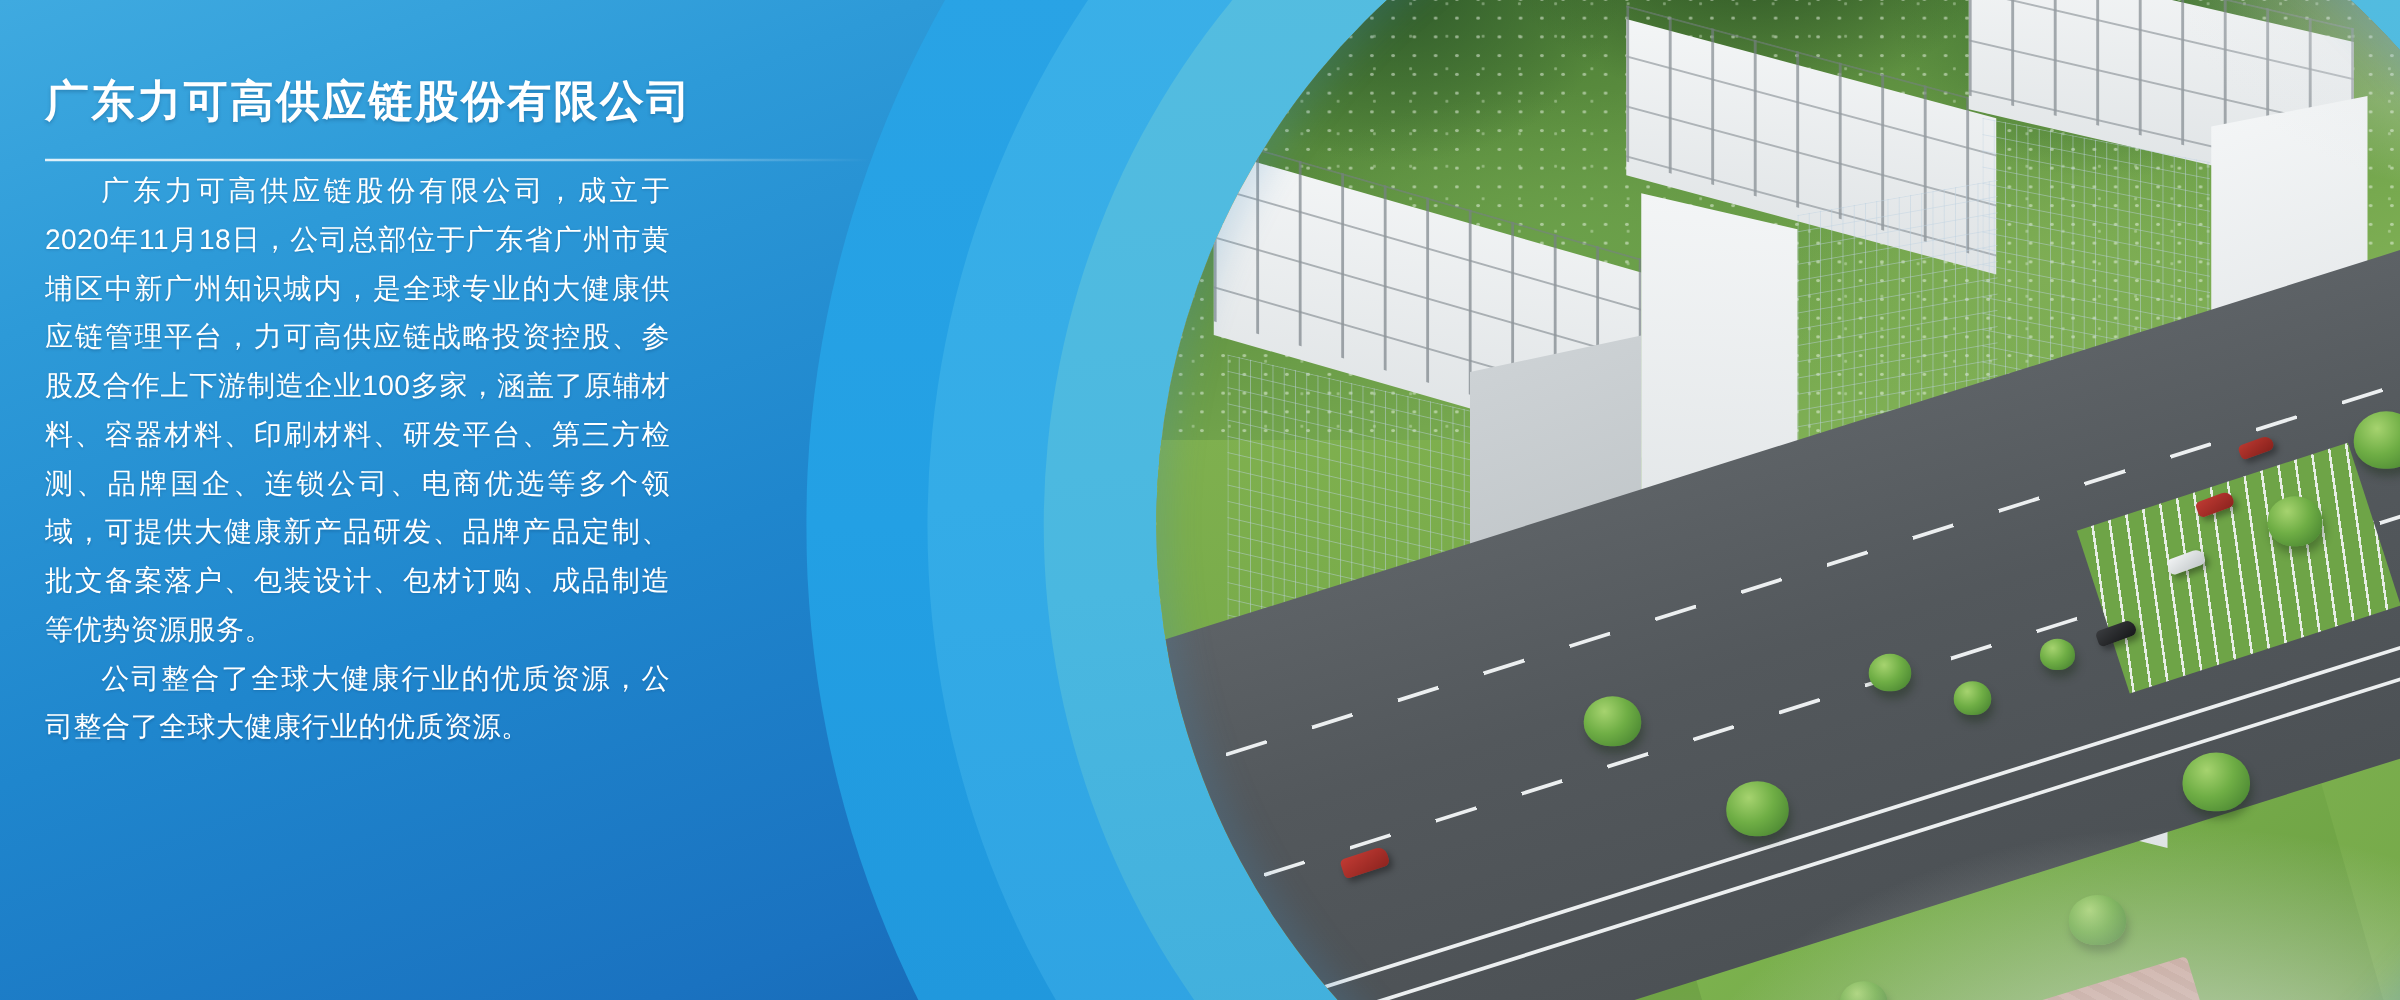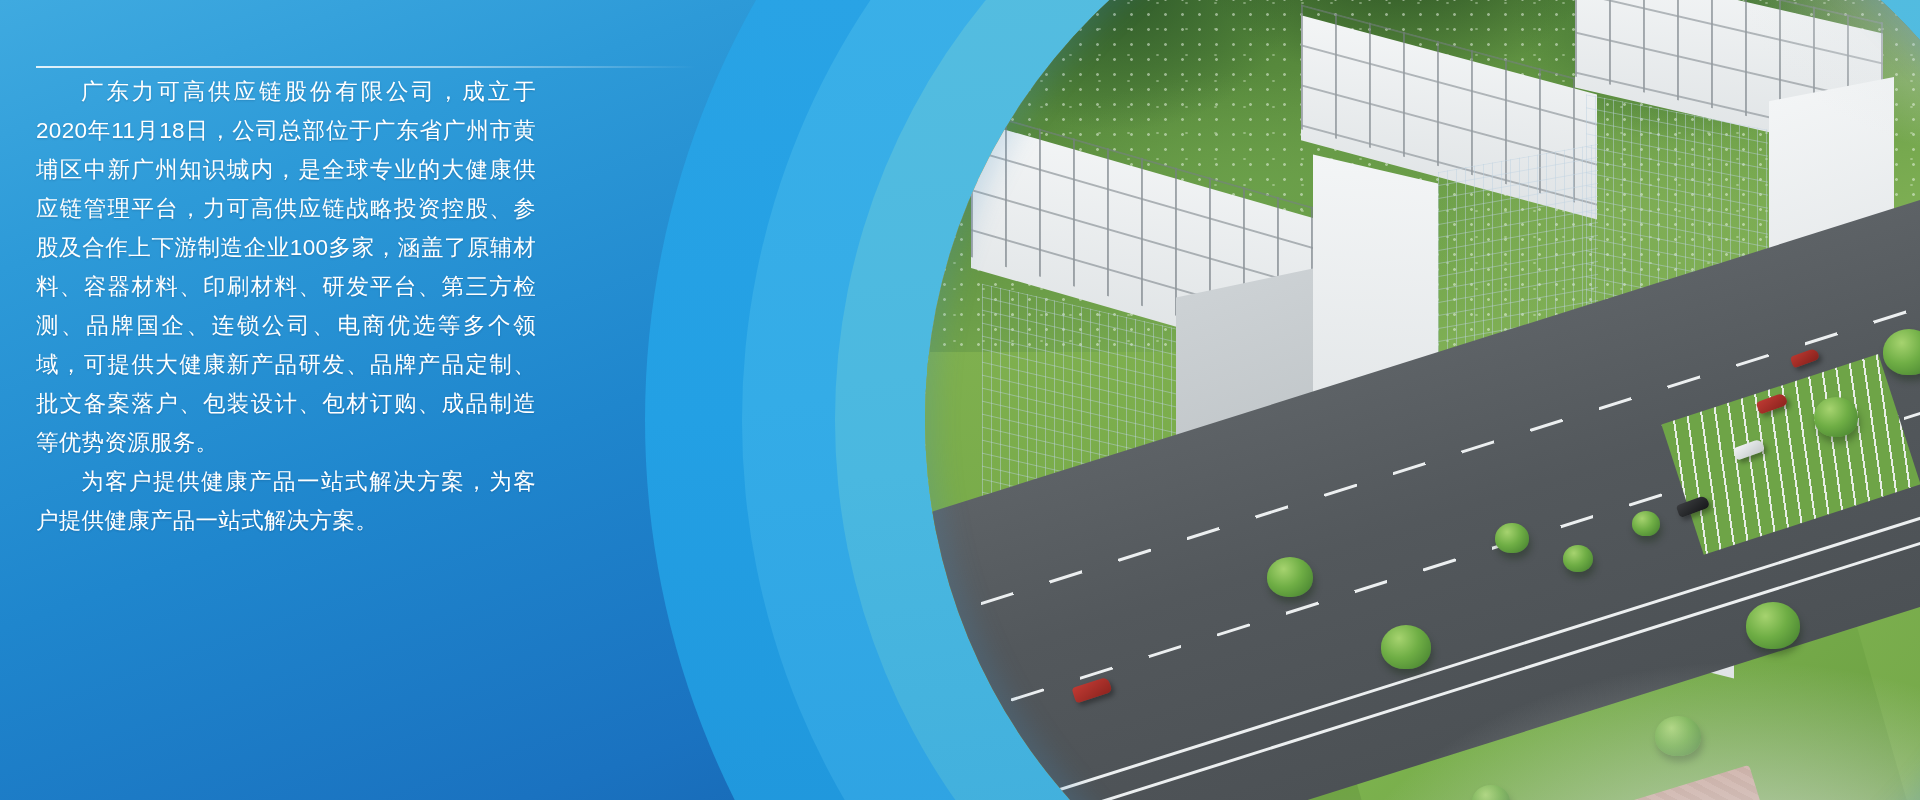--- a/index.html
+++ b/index.html
@@ -188,20 +188,21 @@
                   background:linear-gradient(160deg,#f2f4f5,#c3c8ca);"></div>
       <div class="car" style="left:66%;top:57%;width:32px;height:13px;transform:rotate(-20deg);
                   background:linear-gradient(160deg,#3a3c3f,#17181a);"></div>
 
       <div class="haze"></div>
     </div>
     <div class="disc-edge"></div>
   </div>
 
   <div class="textcol">
+    <h1 class="title">广东力可高供应链股份有限公司</h1>
     <div class="rule"></div>
     <div class="body">
       <p>广东力可高供应链股份有限公司，成立于2020年11月18日，公司总部位于广东省广州市黄埔区中新广州知识城内，是全球专业的大健康供应链管理平台，力可高供应链战略投资控股、参股及合作上下游制造企业100多家，涵盖了原辅材料、容器材料、印刷材料、研发平台、第三方检测、品牌国企、连锁公司、电商优选等多个领域，可提供大健康新产品研发、品牌产品定制、批文备案落户、包装设计、包材订购、成品制造等优势资源服务。</p>
-      <p>为客户提供健康产品一站式解决方案，为客户提供健康产品一站式解决方案。</p>
+      <p>公司整合了全球大健康行业的优质资源，公司整合了全球大健康行业的优质资源。</p>
     </div>
   </div>
 
 </div>
 
 </body></html>

